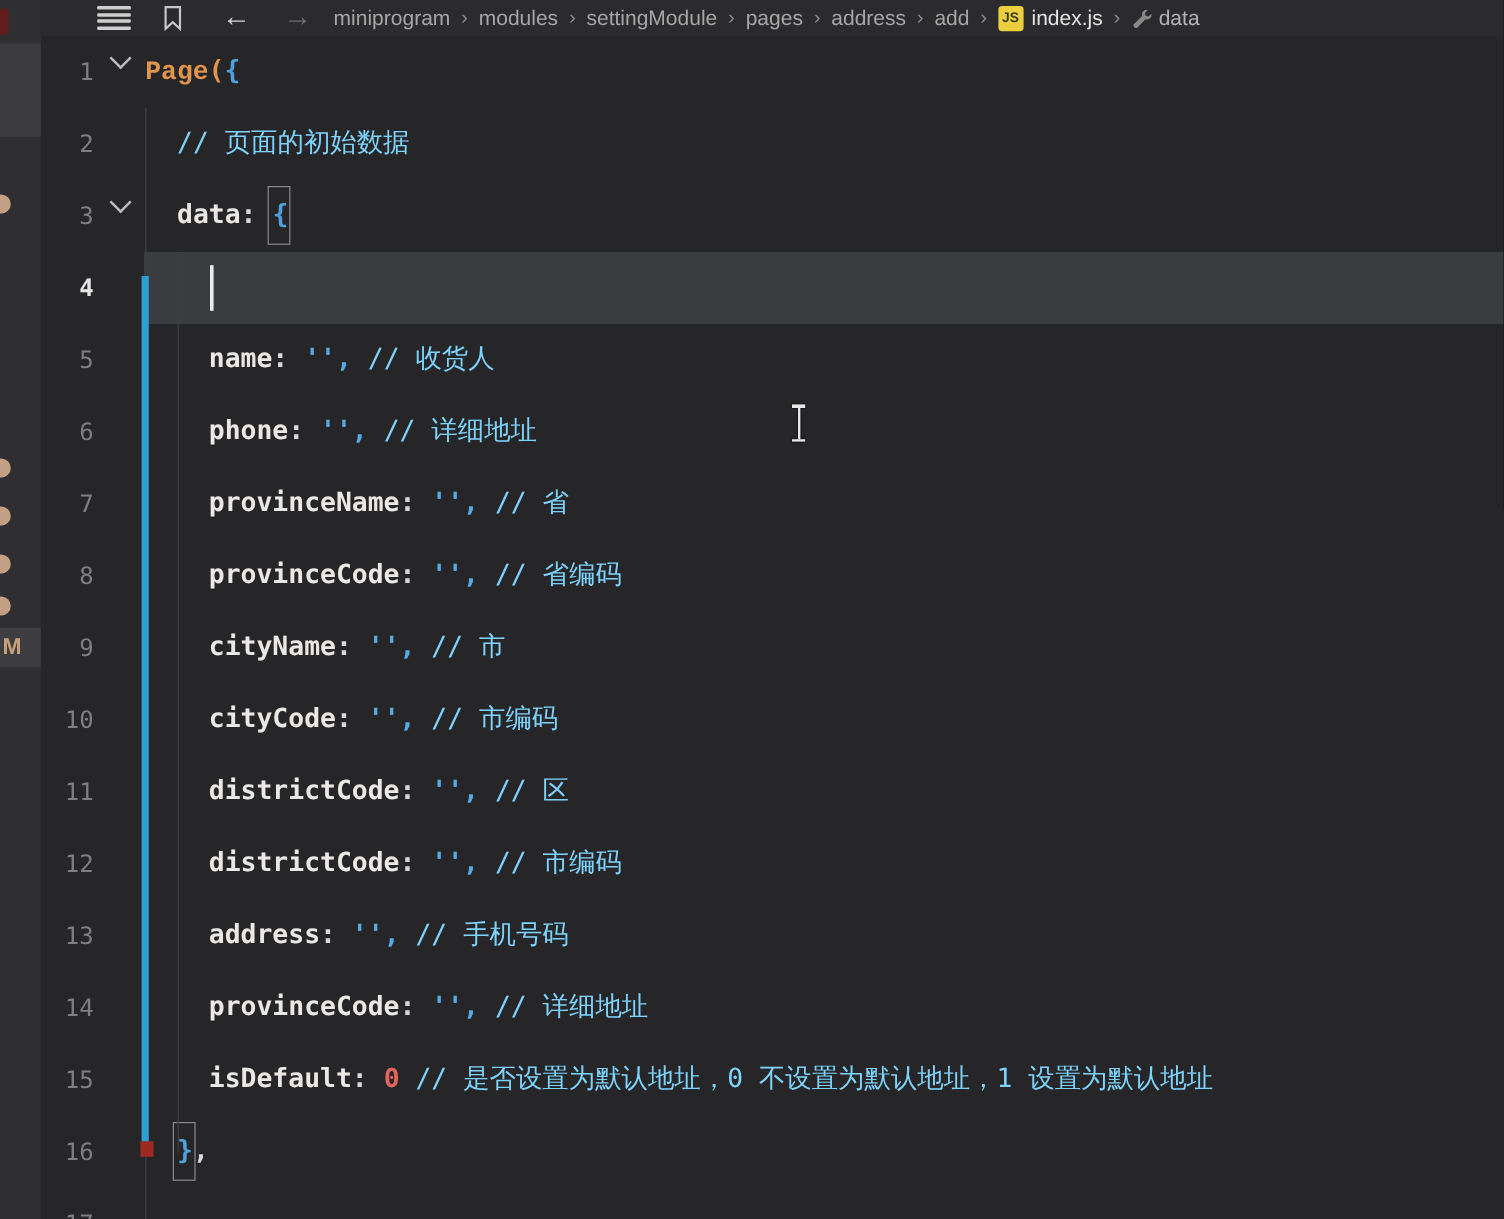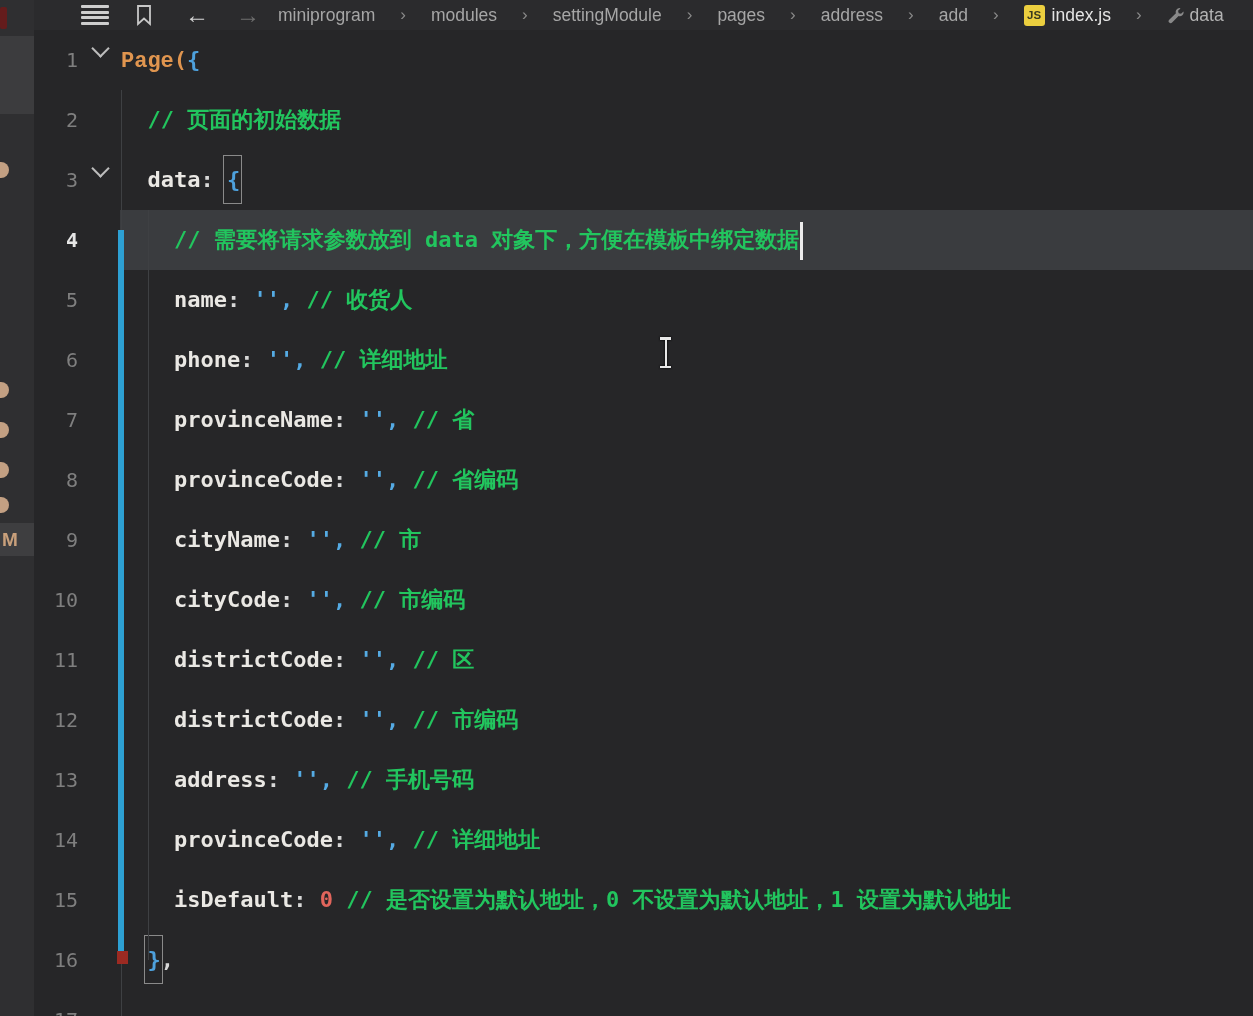--- a/index.html
+++ b/index.html
@@ -20,21 +20,21 @@
           display:flex;align-items:center;}
   .tb-icon{position:absolute;top:0;height:30px;display:flex;align-items:center;justify-content:center;cursor:pointer;}
   .menu-i{left:45px;width:32px;}
   .menu-bars{width:28px;}
   .menu-bars div{height:3px;background:#cfcfcf;margin:2.5px 0;border-radius:1px;}
   .bm-i{left:97px;width:26px;}
   .arrow{font-size:24px;line-height:30px;}
   .back-i{left:144px;width:38px;color:#d5d5d5;}
   .fwd-i{left:196px;width:36px;color:#6e6e6e;}
   .bc{position:absolute;left:244px;top:0;height:30px;display:flex;align-items:center;
-      font-size:17.5px;color:#a6a6a6;white-space:nowrap;gap:16px;}
+      font-size:17.5px;color:#a6a6a6;white-space:nowrap;}
   .bc-item{display:flex;align-items:center;cursor:pointer;}
   .bc-item.active{color:#e4e4e4;}
   .bc-item.dim{color:#b3b3b3;}
   .bc-sep{color:#8a8a8a;margin:0 9px;font-size:17px;}
   .js-badge{display:inline-flex;align-items:center;justify-content:center;width:21px;height:21px;
             background:#eccf3f;color:#3a3a1f;font-weight:bold;font-size:11.5px;border-radius:3px;
             margin-right:7px;font-family:"Liberation Sans",sans-serif;}
   .wrench{margin-right:6px;opacity:.85;}
 
   
@@ -55,21 +55,21 @@
          font-family:"DejaVu Sans Mono",monospace;font-size:22px;font-weight:600;color:#d4d4d4;
          cursor:text;}
   .tk-fn{color:#e0954f;font-family:Liberation Mono, monospace;}
   .tk-paren{color:#e0954f;}
   .tk-brace{color:#4ea1dd;}
   .tk-prop{color:#eae8e4;font-weight:700;}
   .tk-punc{color:#d8d8d8;}
   .tk-plain{color:#d4d4d4;}
   .tk-str{color:#55abe4;font-weight:700;}
   .tk-num{color:#e2655c;font-weight:700;}
-  .tk-comment{color:#22c55e;font-weight:700;}
+  .tk-comment{color:#7dd3fc;font-weight:400;}
   .boxed{position:relative;}
   .boxed::after{content:"";position:absolute;left:-4px;right:-2px;top:-12px;bottom:-12px;
                 border:1.5px solid #8a8a8a;}
   .caret{display:inline-block;width:3px;height:38px;background:#ececec;vertical-align:middle;
          margin-left:1px;}
 
   
   .ibeam{position:absolute;left:658px;top:337px;width:16px;height:31px;z-index:10;
          filter:drop-shadow(0 0 1px #000);}
   .ibeam .v{position:absolute;left:6.5px;top:2px;bottom:2px;width:2.5px;background:#e8e8e8;}
@@ -165,21 +165,21 @@
           <div class="ltext"><span class="tk-plain">  </span><span class="tk-comment">// 页面的初始数据</span></div>
         </div>
         <div class="row" style="top: 120px;">
           <div class="num">3</div>
           <div class="chev"></div>
           <div class="ltext"><span class="tk-plain">  </span><span class="tk-prop">data</span><span class="tk-punc">:</span><span class="tk-plain"> </span><span class="tk-brace boxed">{</span></div>
         </div>
         <div class="row" style="top: 180px;">
           <div class="band"></div>
           <div class="num active">4</div>
-          <div class="ltext"><span class="tk-plain">    </span><span class="tk-comment">// 需要将请求参数放到 data 对象下，方便在模板中绑定数据</span><span class="caret"></span></div>
+          <div class="ltext"><span class="tk-plain">    </span><span class="caret"></span></div>
         </div>
         <div class="row" style="top: 240px;">
           <div class="num">5</div>
           <div class="ltext"><span class="tk-plain">    </span><span class="tk-prop">name</span><span class="tk-punc">:</span><span class="tk-plain"> </span><span class="tk-str">'',</span><span class="tk-plain"> </span><span class="tk-comment">// 收货人</span></div>
         </div>
         <div class="row" style="top: 300px;">
           <div class="num">6</div>
           <div class="ltext"><span class="tk-plain">    </span><span class="tk-prop">phone</span><span class="tk-punc">:</span><span class="tk-plain"> </span><span class="tk-str">'',</span><span class="tk-plain"> </span><span class="tk-comment">// 详细地址</span></div>
         </div>
         <div class="row" style="top: 360px;">

